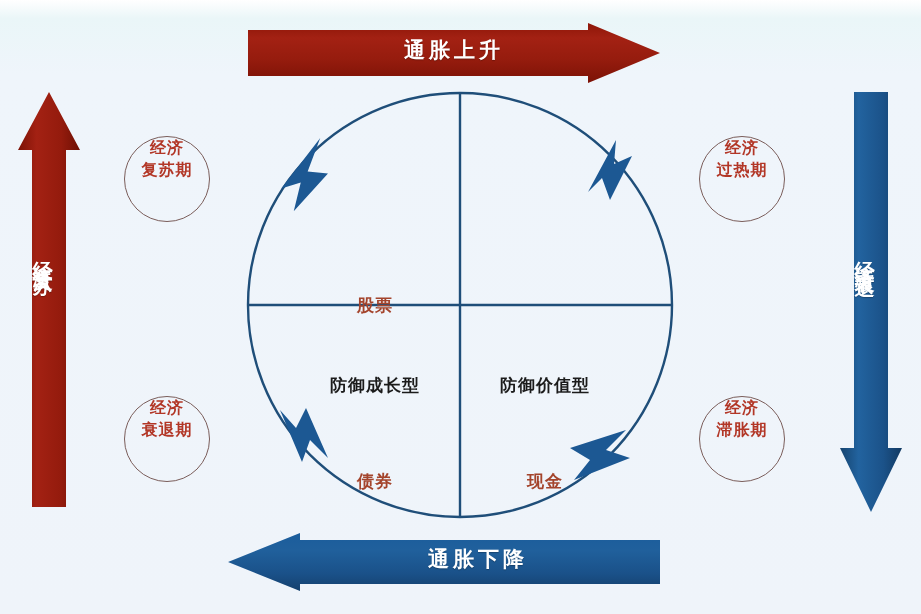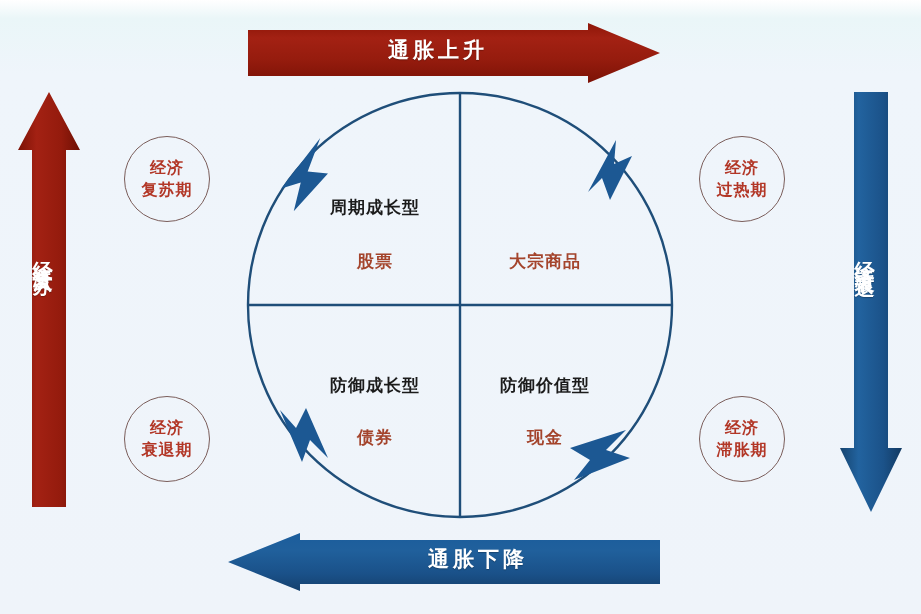--- a/index.html
+++ b/index.html
@@ -29,21 +29,21 @@
     white-space: nowrap;
     text-shadow: 0 1px 1px rgba(0,0,0,.25);
   }
   #top-arrow-wrap   { left: 248px; top: 23px;  width: 412px; height: 60px; }
   #bottom-arrow-wrap{ left: 228px; top: 533px; width: 432px; height: 58px; }
   #left-arrow-wrap  { left: 18px;  top: 92px;  width: 62px;  height: 415px; }
   #right-arrow-wrap { left: 840px; top: 92px;  width: 62px;  height: 420px; }
 
   #top-arrow-label {
     left: 248px; top: 36px; width: 380px;
-    text-align: center; font-size: 21px;
+    text-align: center; font-size: 21px; padding-left: 16px;
   }
   #bottom-arrow-label {
     left: 288px; top: 545px; width: 380px;
     text-align: center; font-size: 21px;
   }
   .vert-label {
     writing-mode: vertical-rl;
     text-orientation: upright;
     letter-spacing: 5px;
     font-size: 20px;
@@ -69,41 +69,41 @@
     font-size: 17px;
     font-weight: bold;
     color: #1b1b1b;
     letter-spacing: 1px;
   }
   .quad-asset {
     font-size: 17px;
     font-weight: bold;
     color: #a4442c;
     letter-spacing: 1px;
+    margin-top: 44px;
   }
   #q1-type  { left: 285px; top: 196px; width: 180px; }
   #q1-asset { left: 285px; top: 250px; width: 180px; }
   #q2-type  { left: 455px; top: 196px; width: 180px; }
   #q2-asset { left: 455px; top: 250px; width: 180px; }
   #q3-type  { left: 285px; top: 374px; width: 180px; }
   #q3-asset { left: 285px; top: 426px; width: 180px; text-align: center; }
   #q4-type  { left: 455px; top: 374px; width: 180px; }
   #q4-asset { left: 455px; top: 426px; width: 180px; }
 
   
   .phase-bubble {
     position: absolute;
     width: 86px;
     height: 86px;
     border-radius: 50%;
     border: 1.6px solid #7a5d5a;
     display: flex;
     flex-direction: column;
     align-items: center;
-    justify-content: center;
     line-height: 1.35;
     color: #b23626;
     font-size: 16px;
     font-weight: bold;
     letter-spacing: 1px;
     box-sizing: border-box;
   }
   #phase-recovery  { left: 124px; top: 136px; }
   #phase-overheat  { left: 699px; top: 136px; }
   #phase-recession { left: 124px; top: 396px; }
@@ -185,24 +185,22 @@
 
     <g>
       <polygon points="40,330 62,382 70,360 88,378 66,328 56,348" fill="#1c5893" transform="translate(4,2)"></polygon>
     </g>
 
     <g>
       <polygon points="338,404 394,382 370,374 390,354 334,372 354,384" fill="#1c5893" transform="translate(0,-2)"></polygon>
     </g>
   </svg>
 
-  <div id="q1-type" class="quad-label quad-type">周期成长型</div>
   <div id="q1-asset" class="quad-label quad-asset">股票</div>
 
-  <div id="q2-asset" class="quad-label quad-asset">大宗商品</div>
 
   <div id="q3-type" class="quad-label quad-type">防御成长型</div>
   <div id="q3-asset" class="quad-label quad-asset">债券</div>
 
   <div id="q4-asset" class="quad-label quad-asset">现金</div>
   <div id="q4-type" class="quad-label quad-type">防御价值型</div>
 
   <div id="phase-recovery" class="phase-bubble">
     <span class="phase-line">经济</span>
     <span class="phase-line">复苏期</span>

